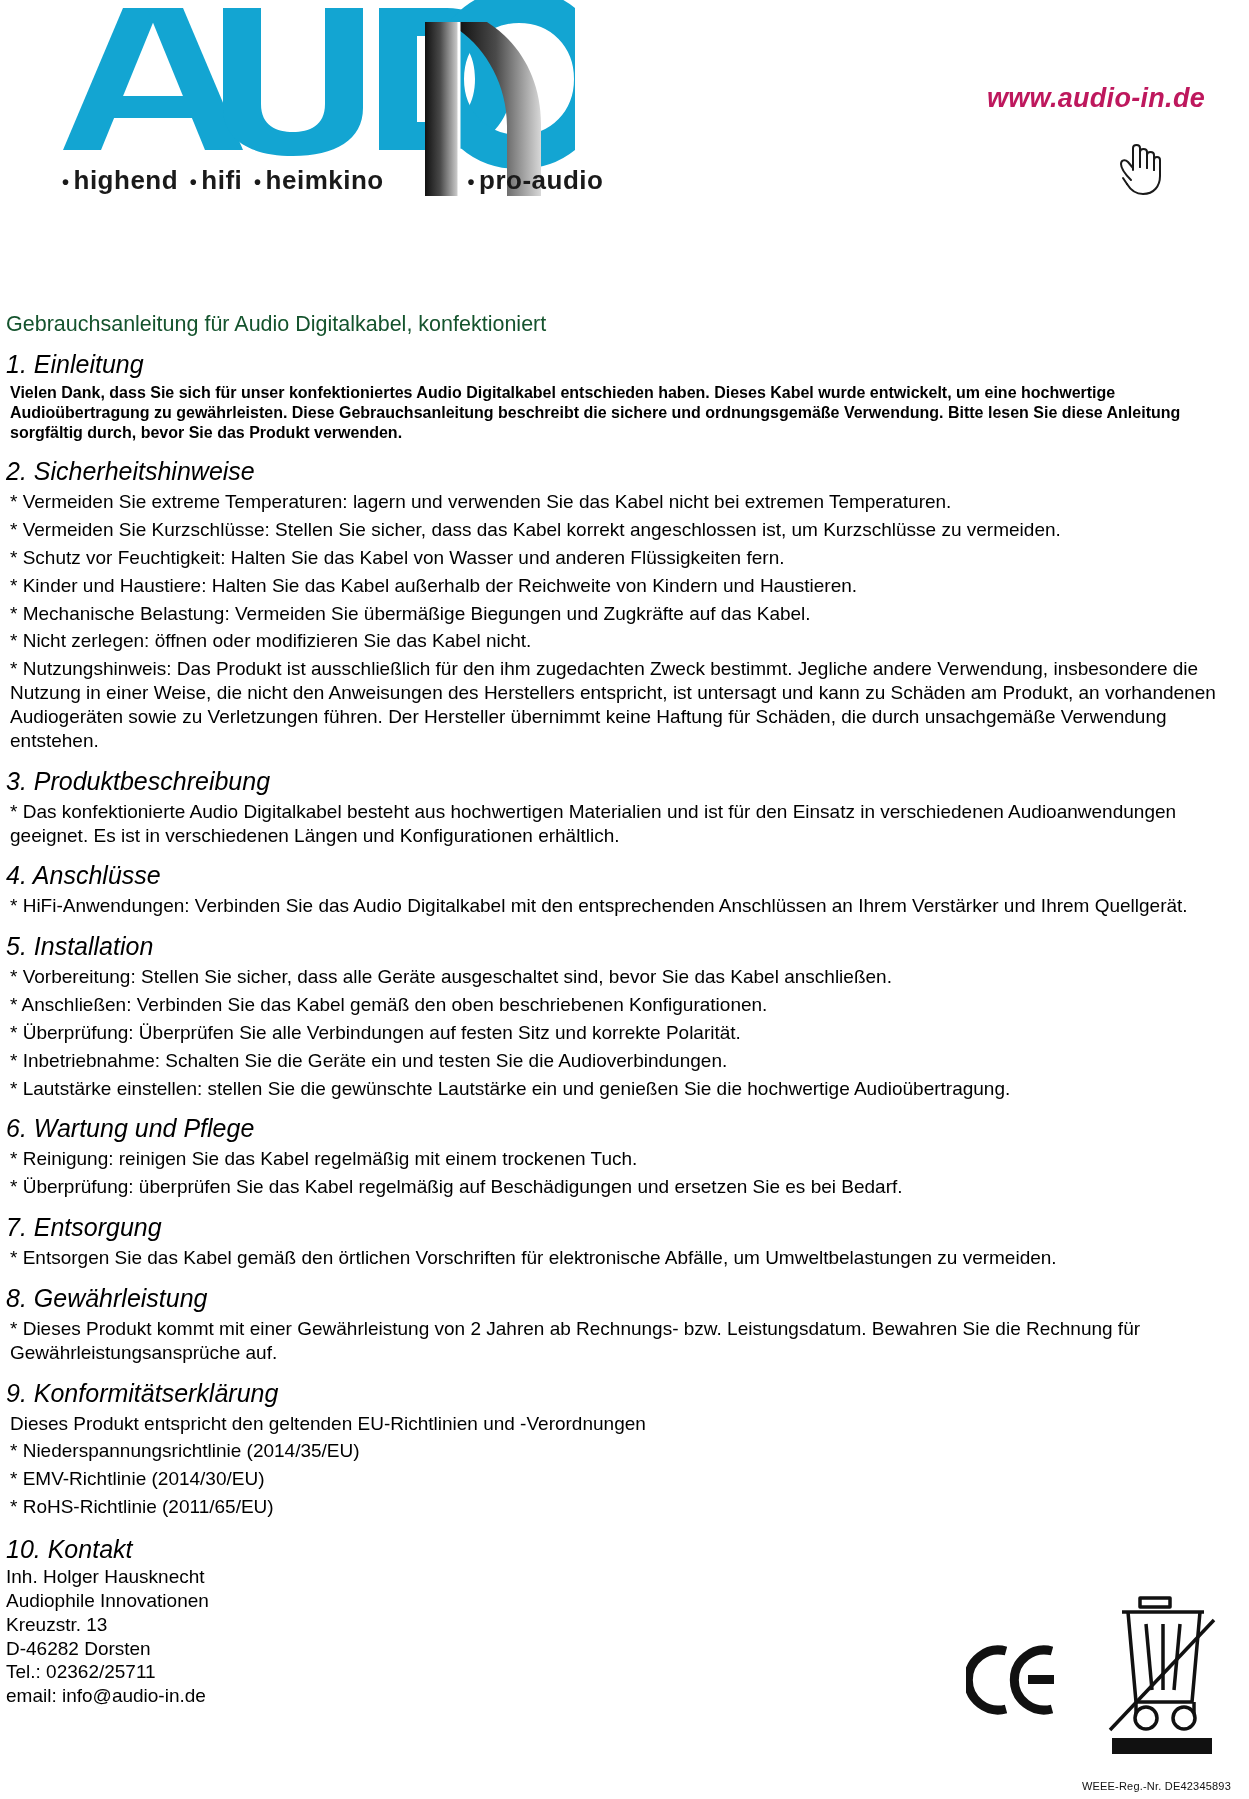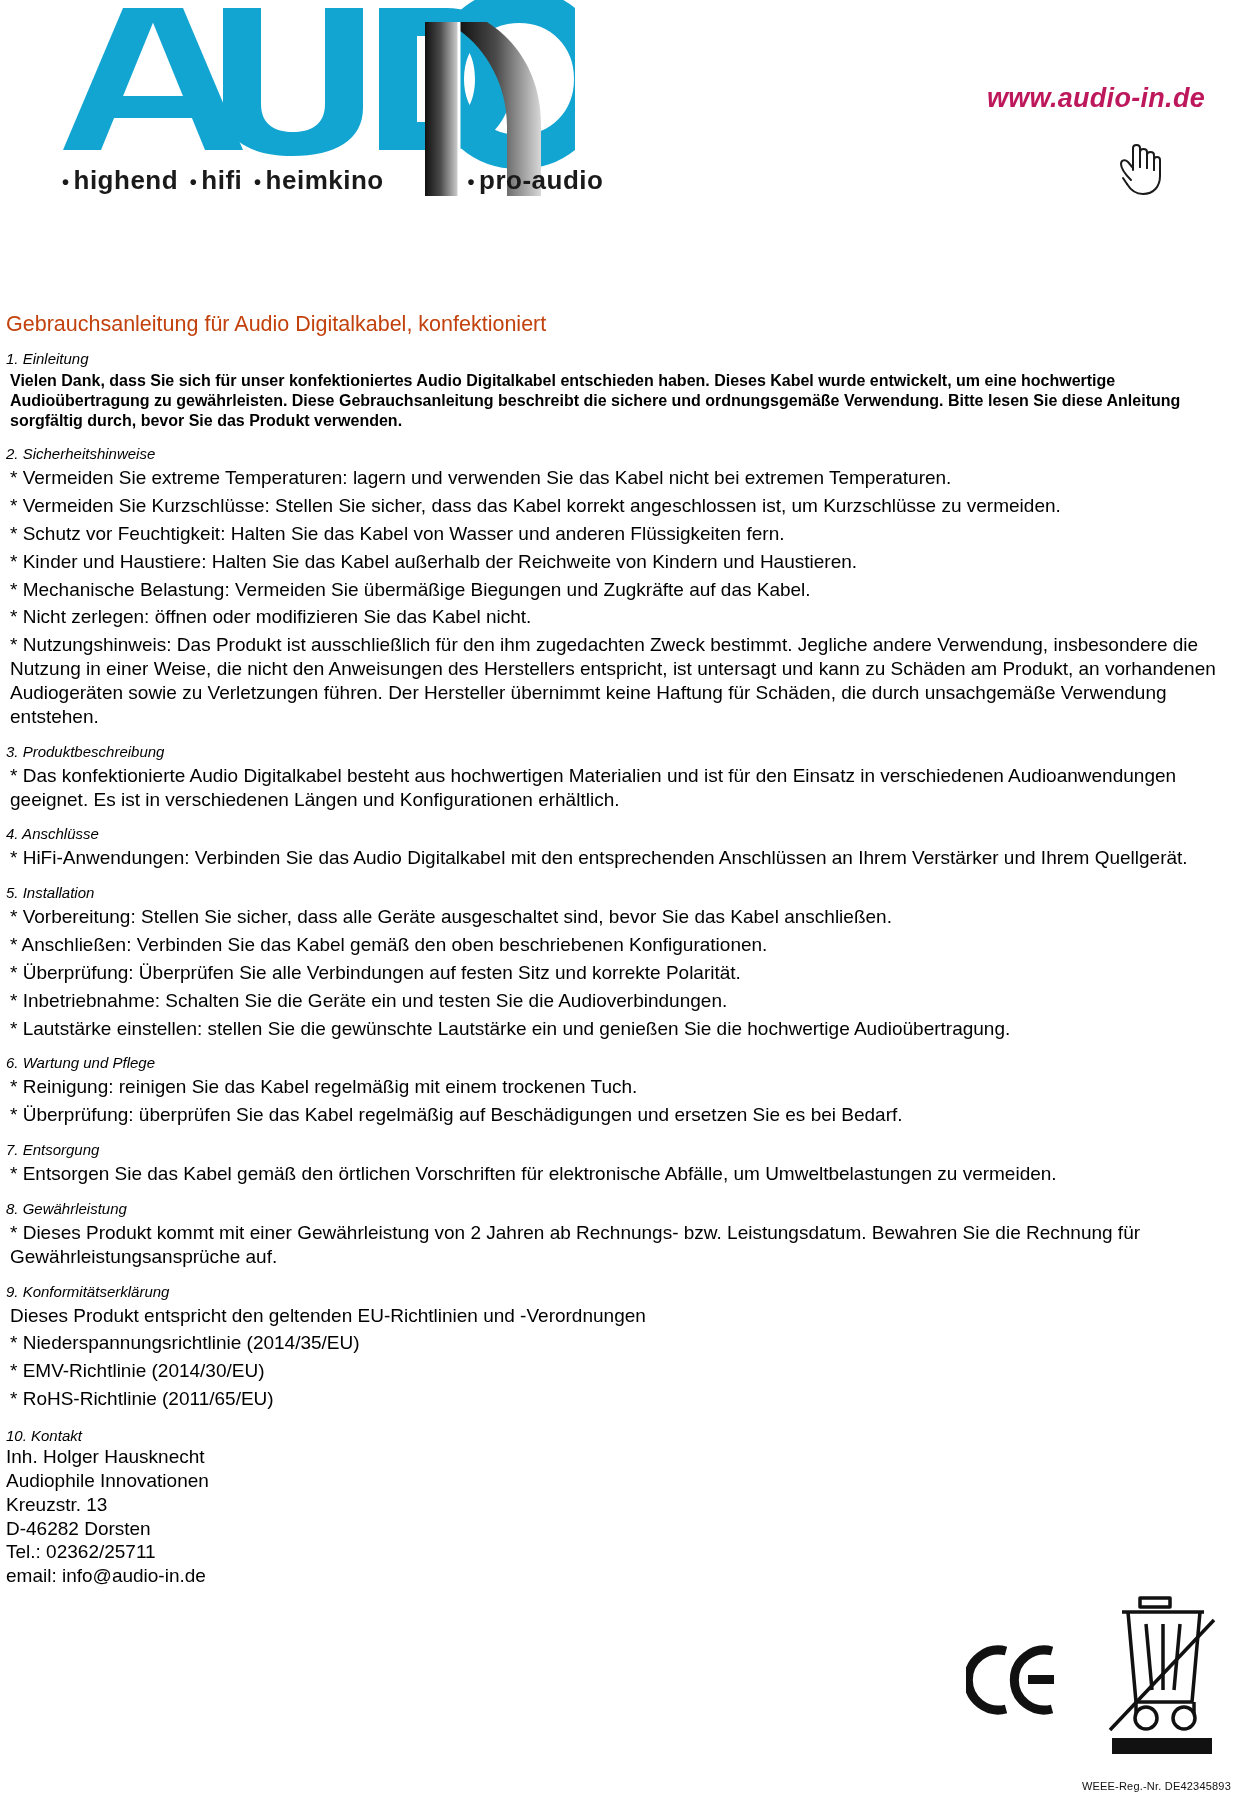--- a/index.html
+++ b/index.html
@@ -74,27 +74,27 @@
     left: 2px;
     top: 312px;
     width: 1245px;
     padding: 0 4px;
     box-sizing: border-box;
   }
   .doc-title {
     font-size: 21.5px;
     margin: 0 0 13px 0;
     font-weight: normal;
-    color: #c2410c;
+    color: #14532d;
   }
   .section {
     margin-bottom: 14px;
   }
   .section-head {
-    font-size: 15px;
+    font-size: 25px;
     font-style: italic;
     margin: 0 0 1px 0;
     font-weight: normal;
   }
   .line {
     font-size: 19px;
     line-height: 1.255;
     margin: 4px;
   }
   .para {

